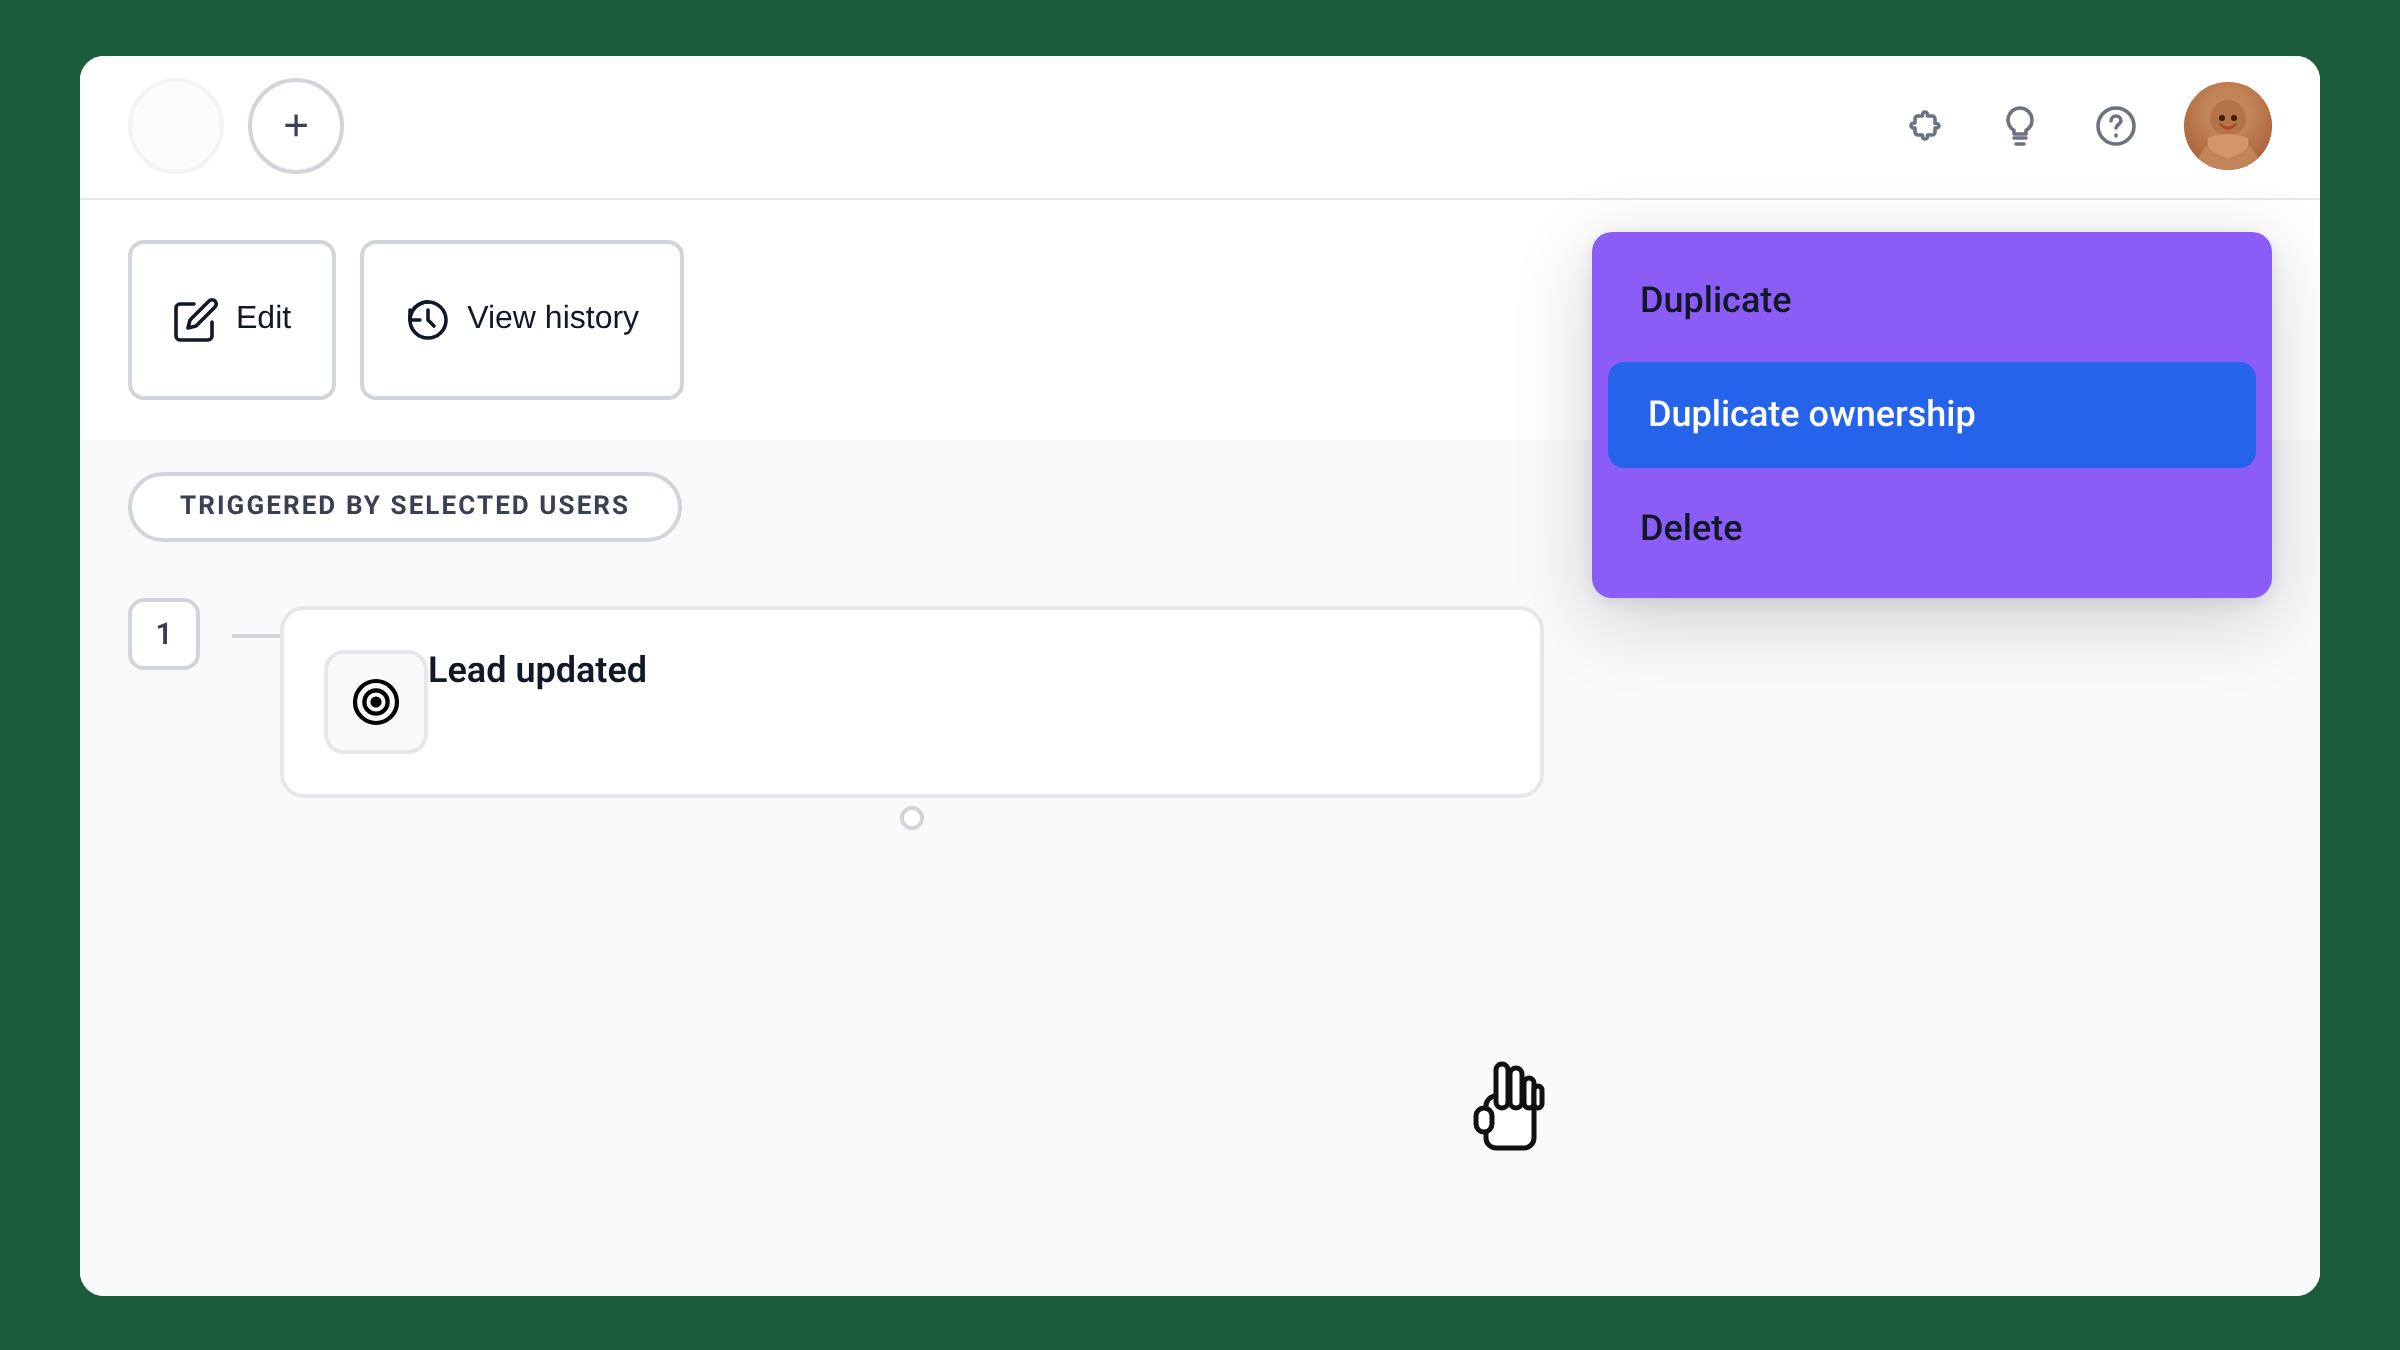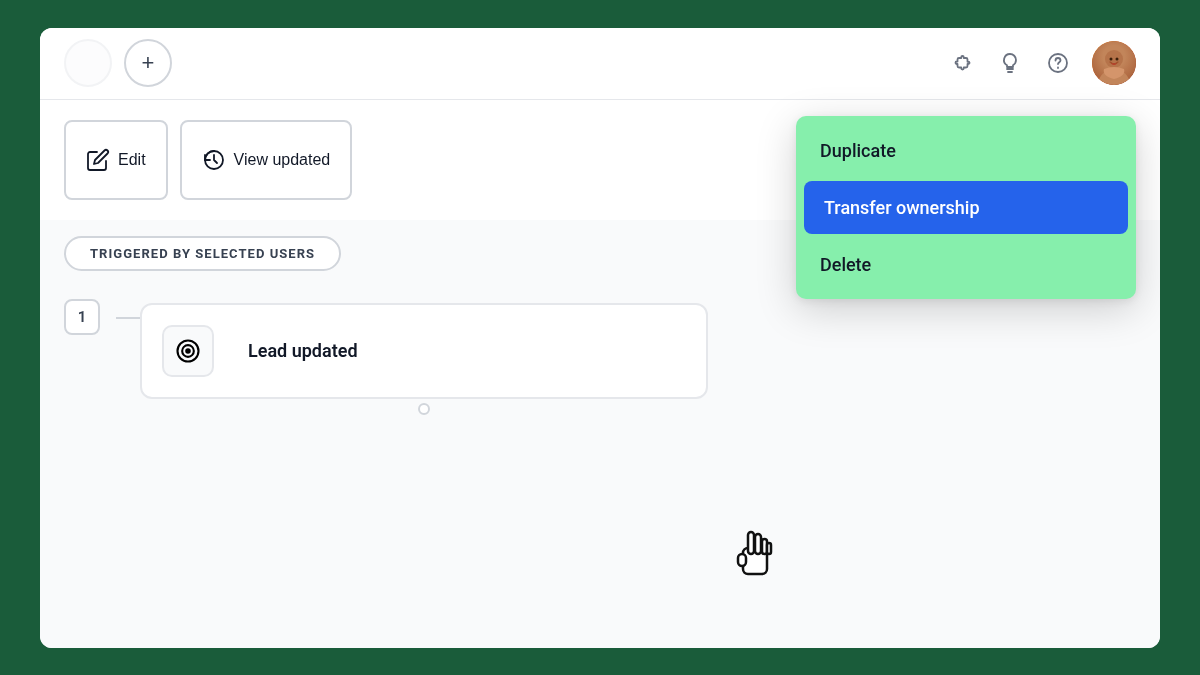--- a/index.html
+++ b/index.html
@@ -145,21 +145,21 @@
       font-size: 18px;
       color: #374151;
       position: relative;
     }
 
     
     .dropdown-menu {
       position: absolute;
       top: 88px;
       right: 24px;
-      background: #86efac;
+      background: #8b5cf6;
       border-radius: 10px;
       box-shadow: 0 10px 40px rgba(0,0,0,0.18), 0 2px 8px rgba(0,0,0,0.08);
       width: 340px;
       z-index: 100;
       padding: 8px 0;
       overflow: hidden;
     }
 
     .dropdown-item {
       padding: 16px 24px;
@@ -229,24 +229,24 @@
       flex: 1;
       margin-left: 16px;
     }
 
     .step-card {
       background: #fff;
       border: 2px solid #e5e7eb;
       border-radius: 12px;
       padding: 20px;
       display: flex;
-      align-items: center;
-      gap: 34px;
+      align-items: flex-start;
+      gap: 0;
       margin-top: 8px;
-      width: 568px;
+      width: 632px;
     }
 
     .step-icon-box {
       width: 52px;
       height: 52px;
       border: 2px solid #e5e7eb;
       border-radius: 10px;
       background: #f9fafb;
       display: flex;
       align-items: center;
@@ -354,34 +354,34 @@
         <path d="M11 4H4a2 2 0 00-2 2v14a2 2 0 002 2h14a2 2 0 002-2v-7M18.5 2.5a2.121 2.121 0 013 3L12 15l-4 1 1-4 9.5-9.5z"></path>
       </svg>
       <span>Edit</span>
     </button>
     <button class="toolbar-btn">
       <svg class="icon-svg" viewBox="0 0 24 24">
         <circle cx="12" cy="12" r="9"></circle>
         <path d="M12 7v5l3 3M3 12a9 9 0 019-9"></path>
         <path d="M3 7v5h5" fill="none"></path>
       </svg>
-      <span>View updated</span>
+      <span>View history</span>
     </button>
     <div class="toolbar-spacer"></div>
     <div class="more-btn">
       <span>...</span>
     </div>
   </div>
 
   <div class="dropdown-menu">
     <div class="dropdown-item">
       <span>Duplicate</span>
     </div>
     <div class="dropdown-item active">
-      <span>Transfer ownership</span>
+      <span>Duplicate ownership</span>
     </div>
     <div class="dropdown-item">
       <span>Delete</span>
     </div>
   </div>
 
   <div class="main-content">
 
     <div class="trigger-badge-container">
       <div class="trigger-badge">

